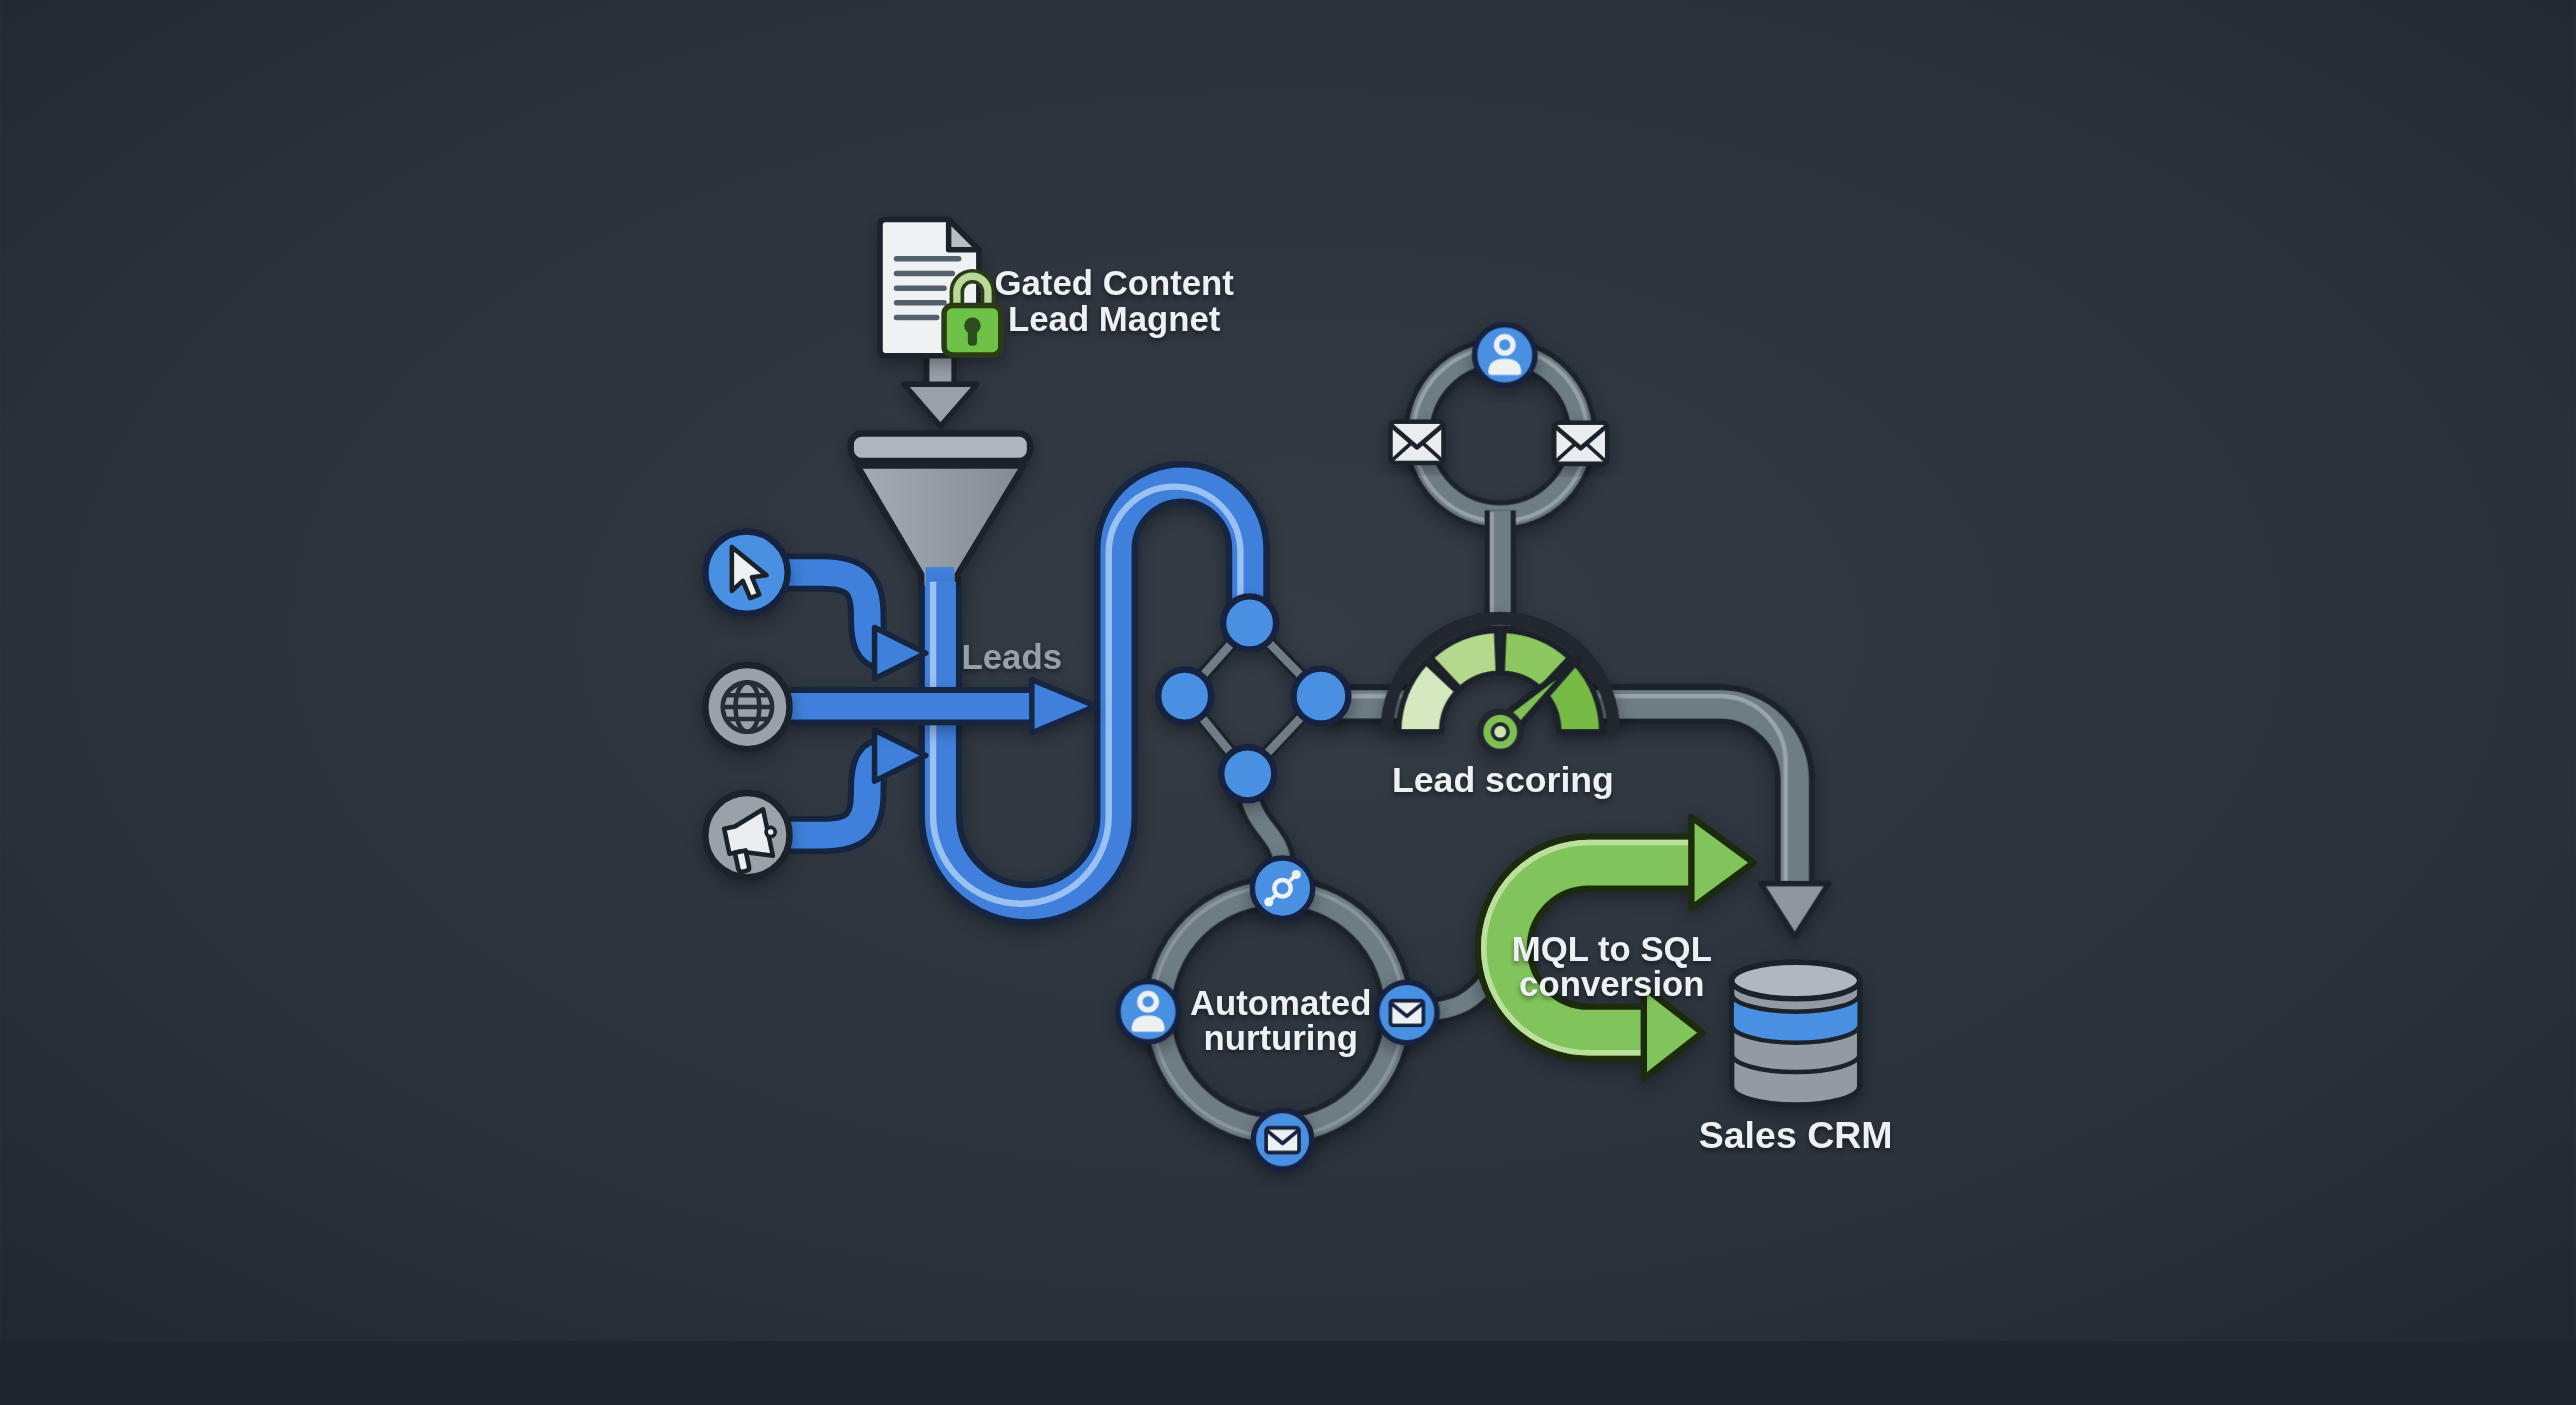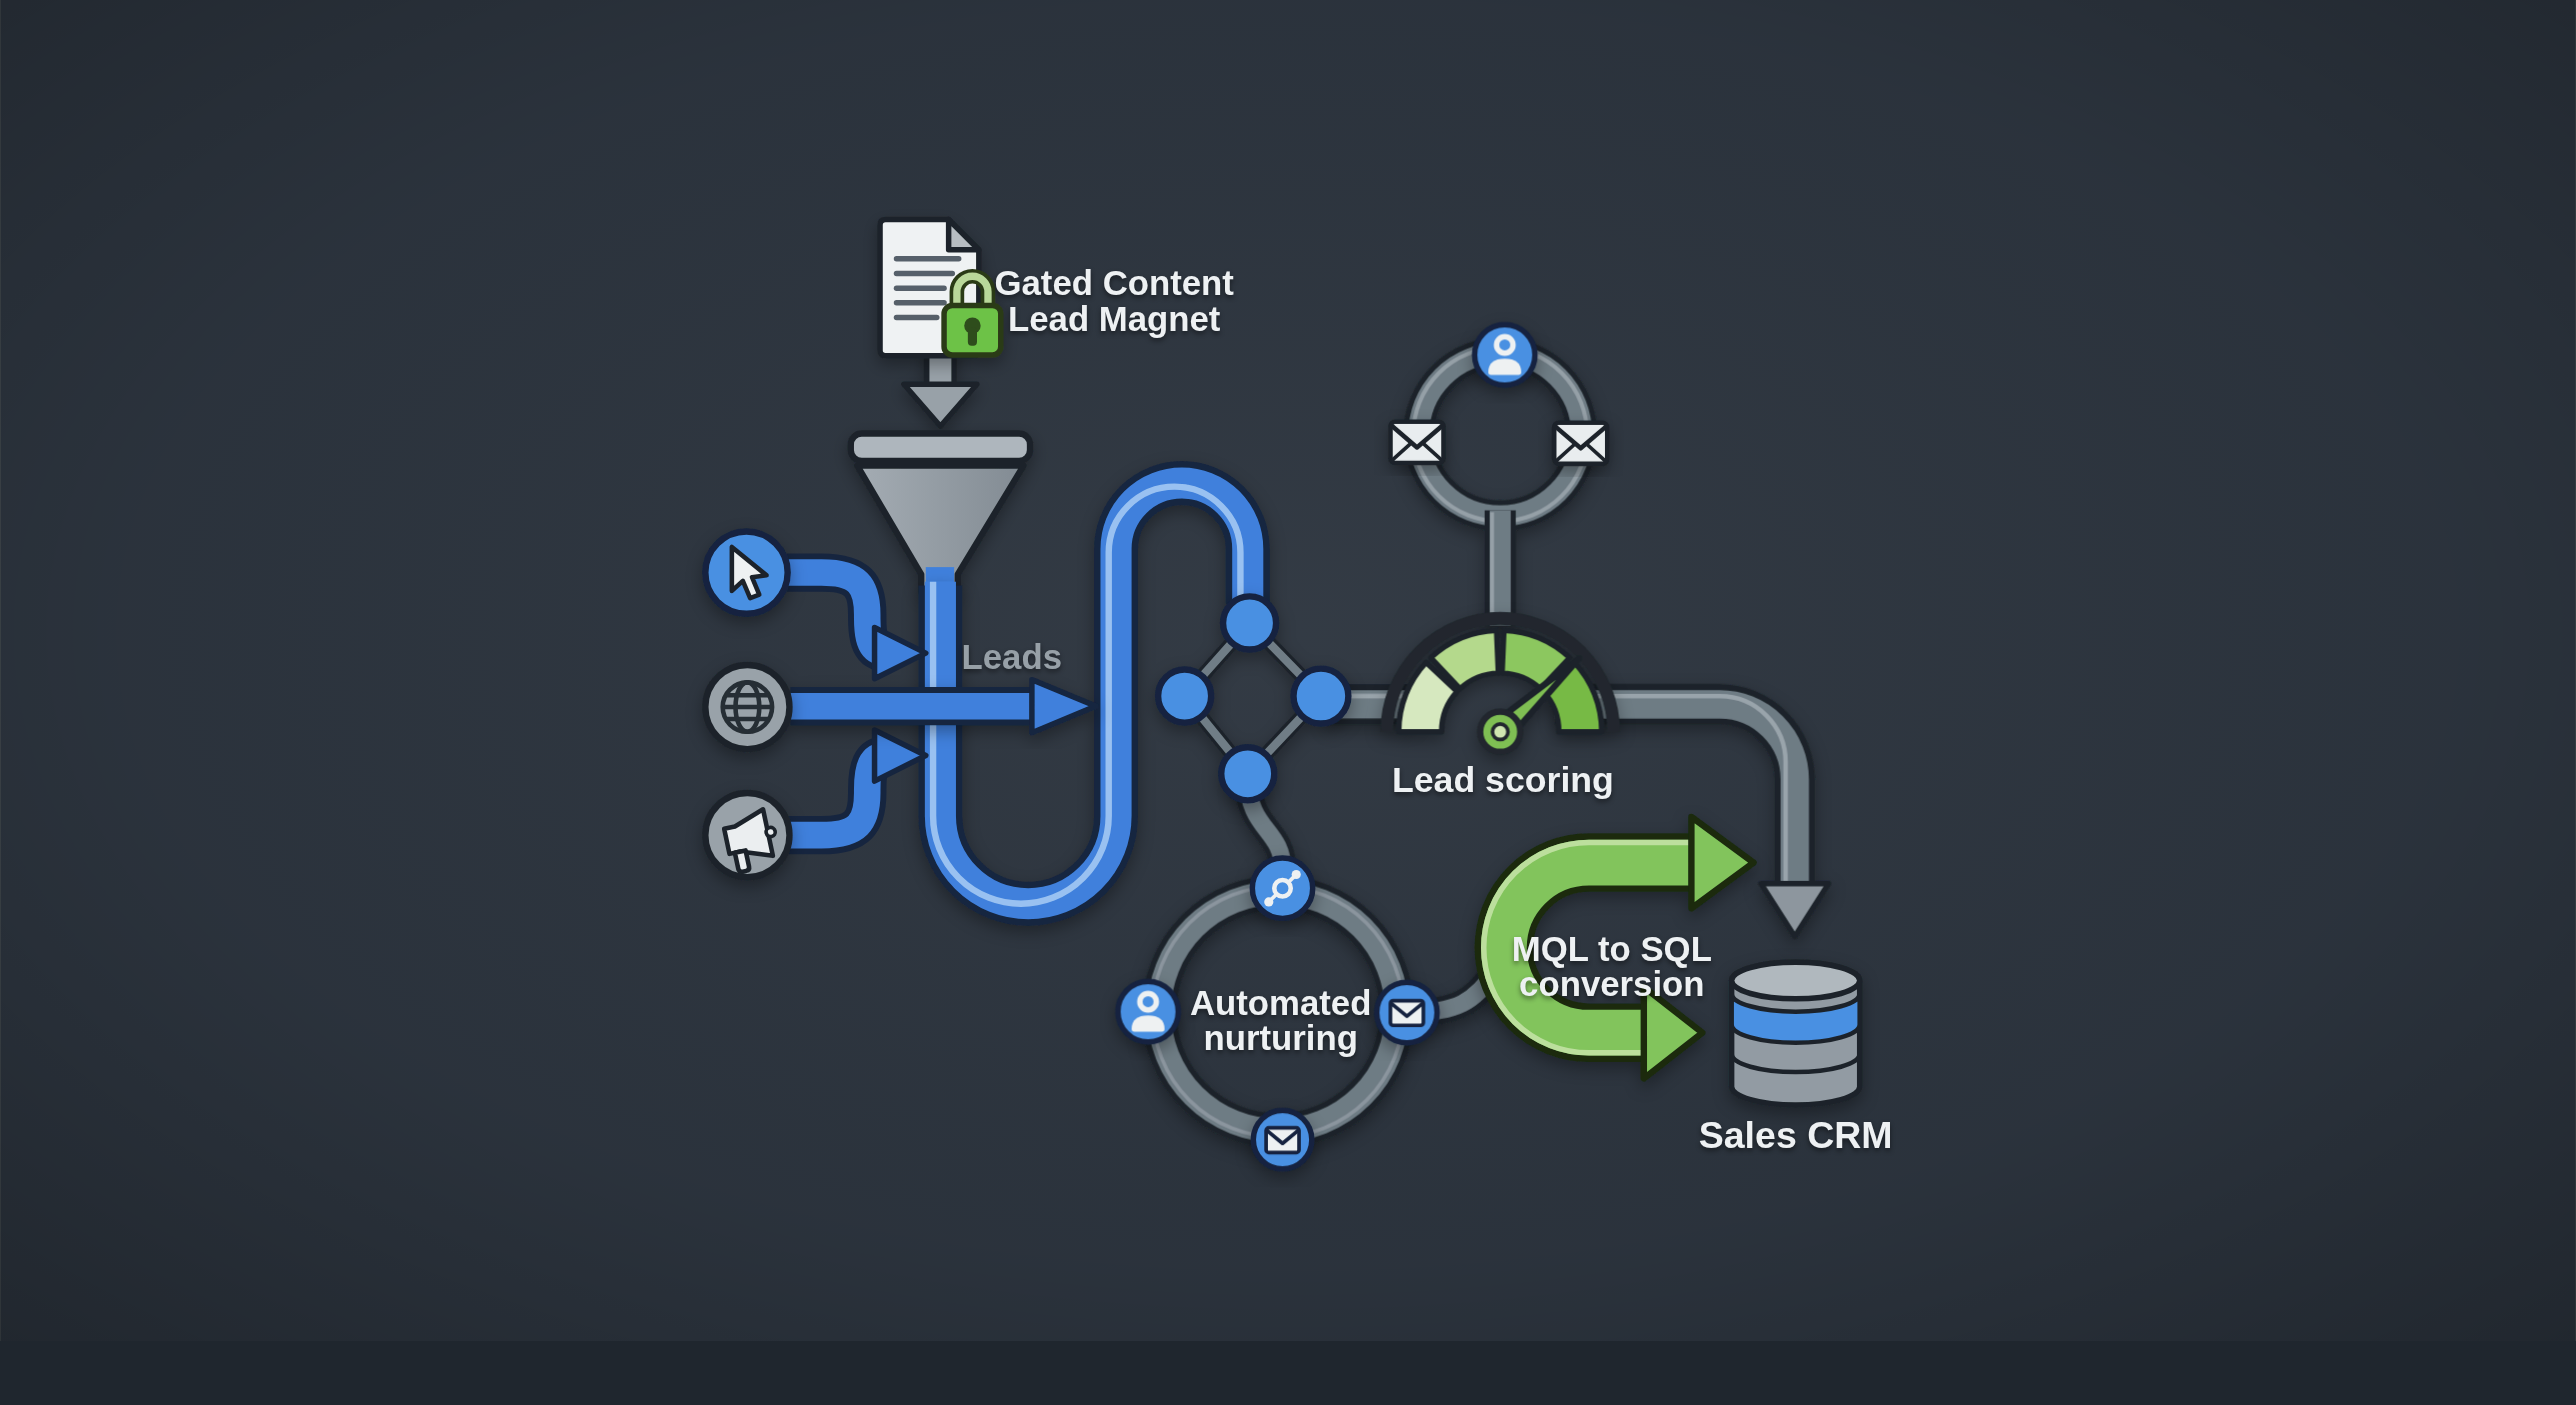--- a/index.html
+++ b/index.html
@@ -1,16 +1,16 @@
 <!DOCTYPE html>
 <html style="font-size:14.6px"><head>
 <meta charset="utf-8">
 <style>
   html,body{margin:0;padding:0;background:#1f262e;}
-  #stage{width:2576px;height:1341px;position:relative;overflow:hidden;background:#fef9c3;}
+  #stage{width:2576px;height:1341px;position:relative;overflow:hidden;background:#15803d;}
   svg{display:block;}
   text{font-family:"Liberation Sans","DejaVu Sans",sans-serif;font-weight:700;}
   .lbl{filter:drop-shadow(0 3px 3px rgba(0,0,0,.45));}
   .t-white{fill:#eef1f3;}
   .t-muted{fill:#97a0a7;}
 </style>
 </head>
 <body>
 
 <div id="stage">

